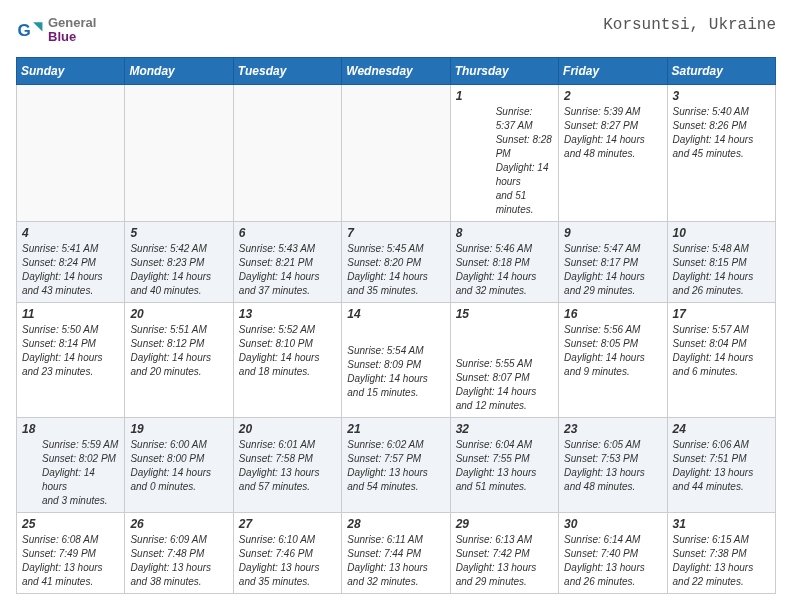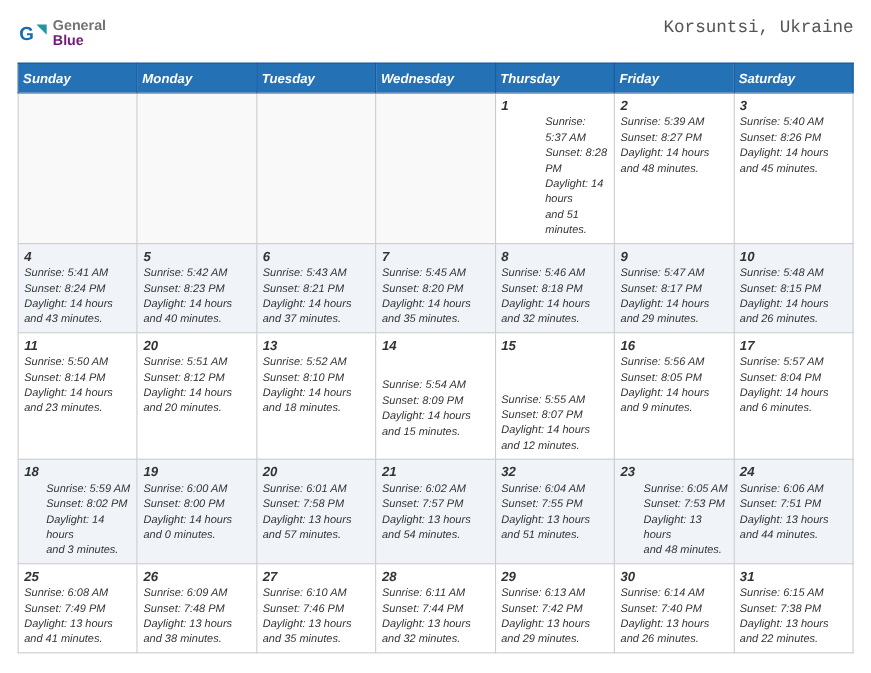--- a/index.html
+++ b/index.html
@@ -281,21 +281,21 @@
         </td>
         <td>
           <span class="day-num">32</span>
           <div class="day-info" style="white-space: pre-line;">Sunrise: 6:04 AM
 Sunset: 7:55 PM
 Daylight: 13 hours
 and 51 minutes.</div>
         </td>
         <td>
           <span class="day-num">23</span>
-          <div class="day-info" style="white-space: pre-line; margin-left: 21px;">Sunrise: 6:05 AM
+          <div class="day-info" style="white-space: pre-line;">Sunrise: 6:05 AM
 Sunset: 7:53 PM
 Daylight: 13 hours
 and 48 minutes.</div>
         </td>
         <td>
           <span class="day-num">24</span>
           <div class="day-info" style="white-space: pre-line;">Sunrise: 6:06 AM
 Sunset: 7:51 PM
 Daylight: 13 hours
 and 44 minutes.</div>

